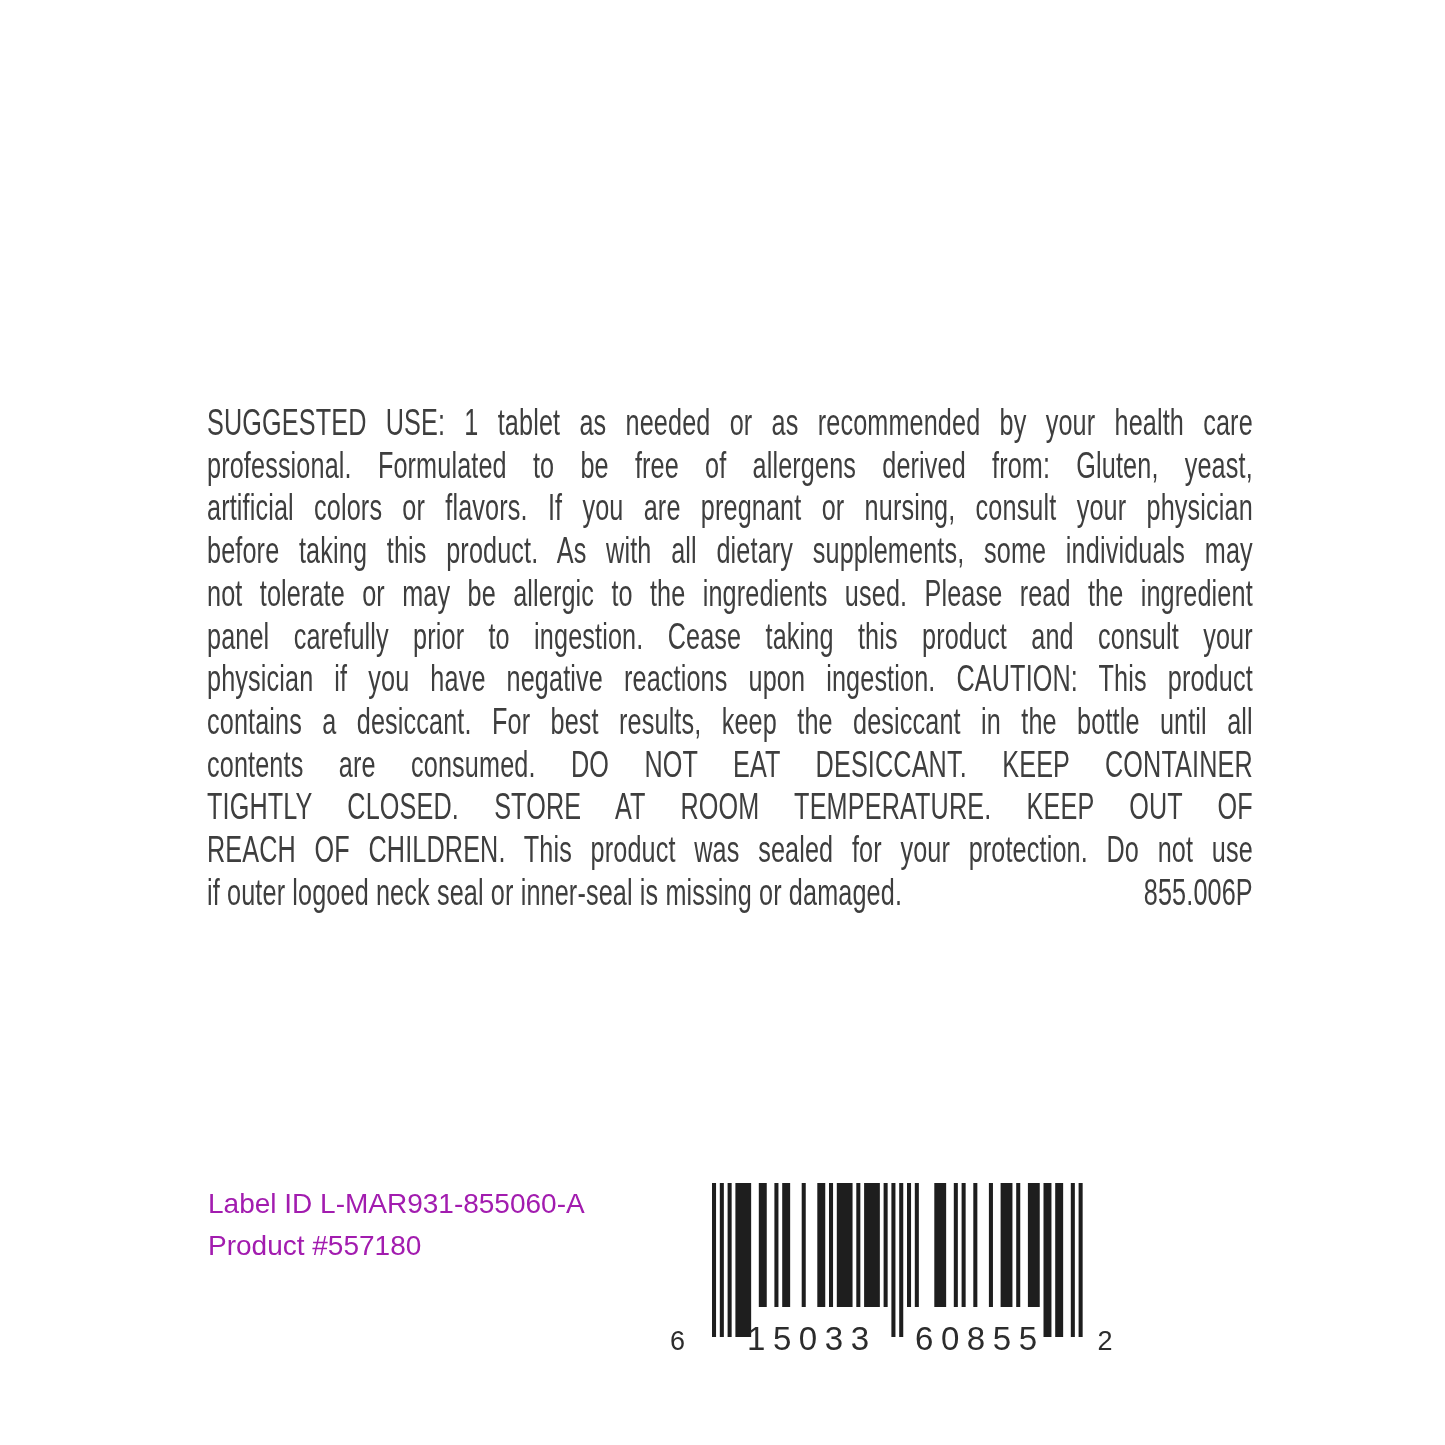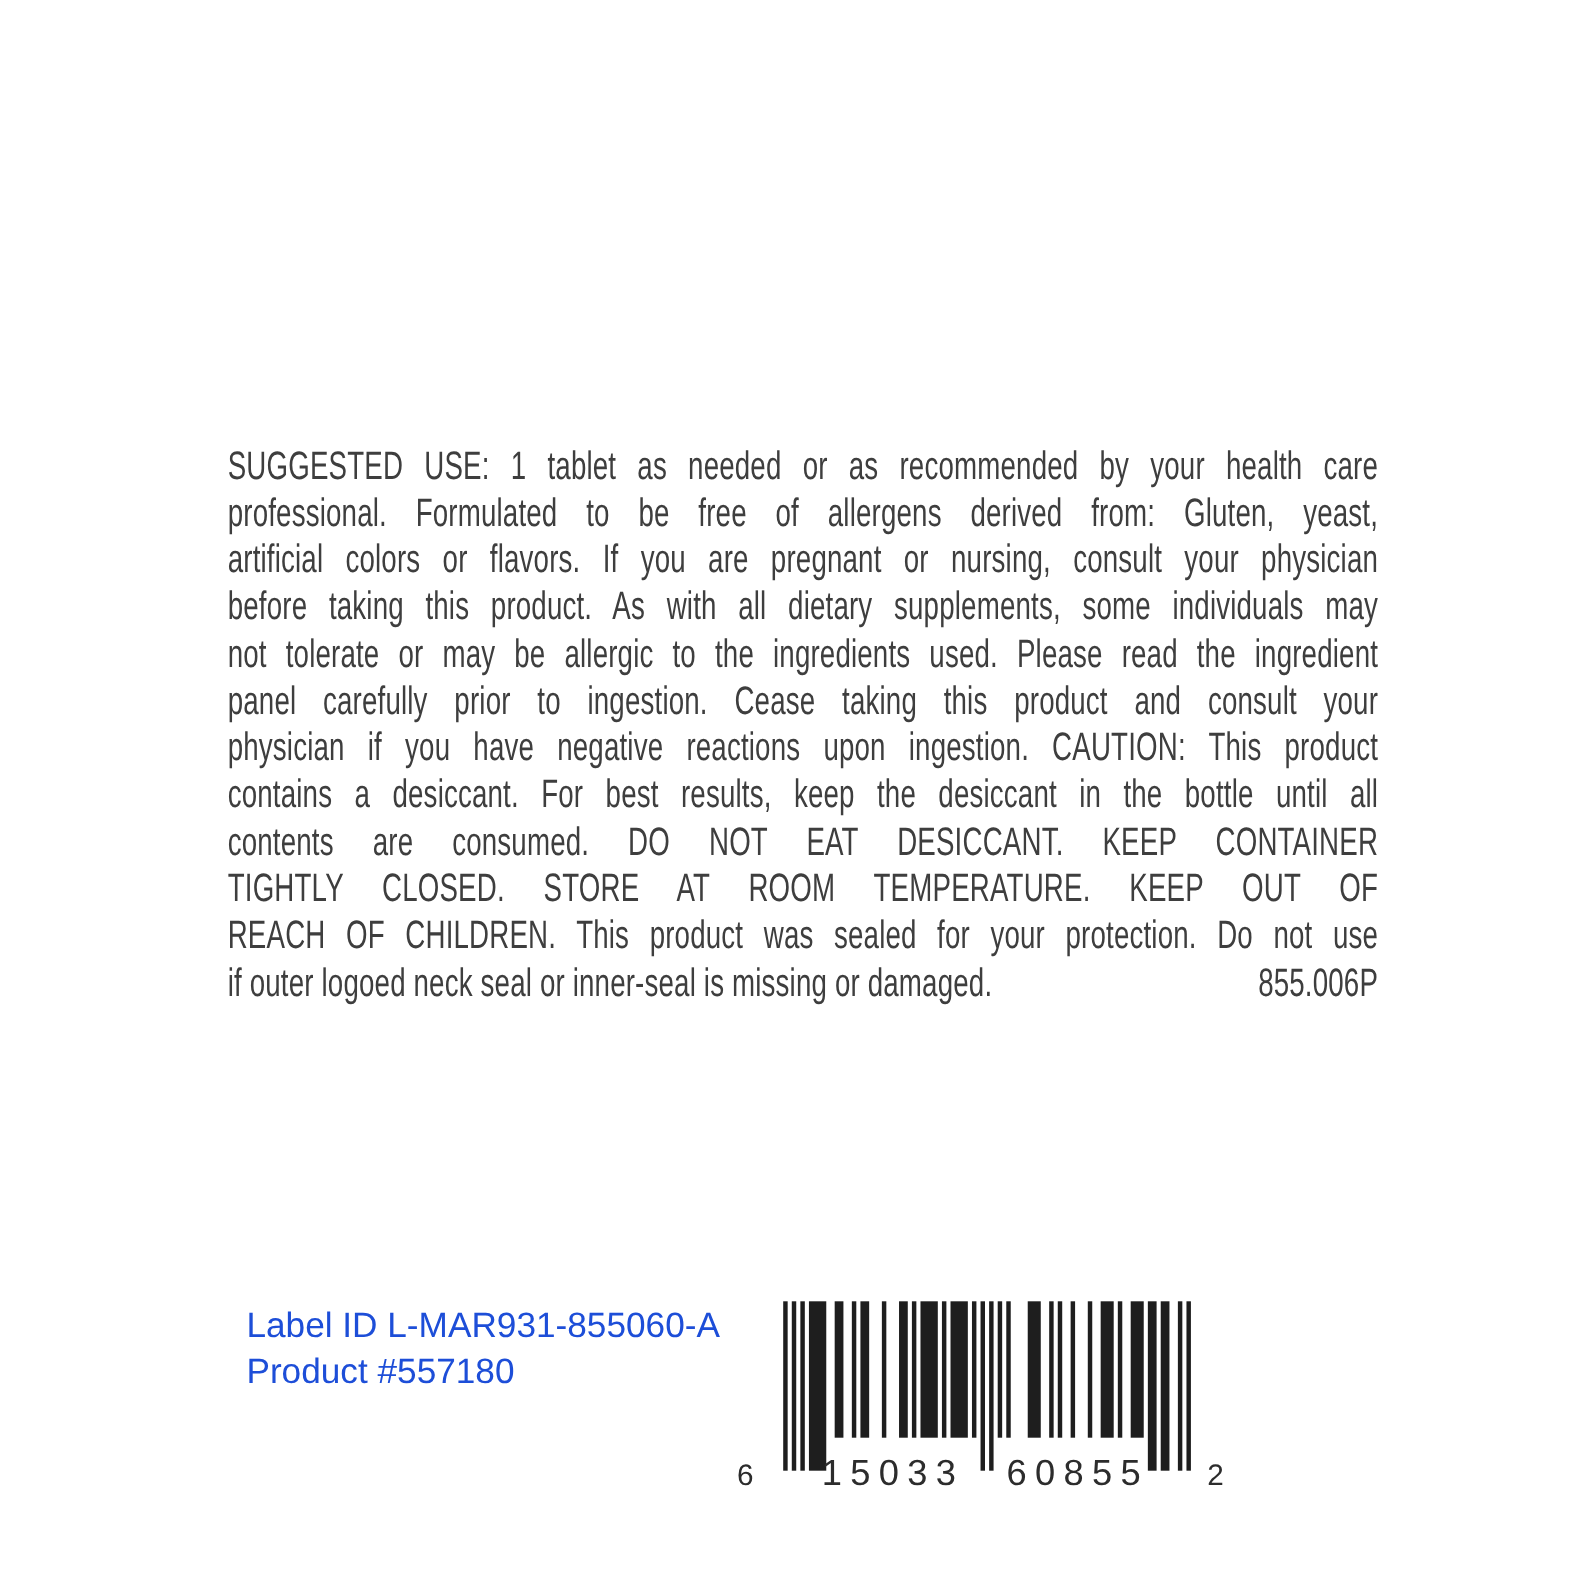--- a/index.html
+++ b/index.html
@@ -32,24 +32,24 @@
   }
   .last-line {
     display: flex;
     justify-content: space-between;
     align-items: baseline;
   }
 
   
   .label-id-block {
     position: absolute;
-    left: 224px;
+    left: 208px;
     top: 1183px;
-    color: #1d4ed8;
-    font-size: 32px;
+    color: #a21caf;
+    font-size: 28px;
     line-height: 42px;
   }
 
   
   .barcode-svg {
     position: absolute;
     left: 668px;
     top: 1178px;
     width: 460px;
     height: 180px;

